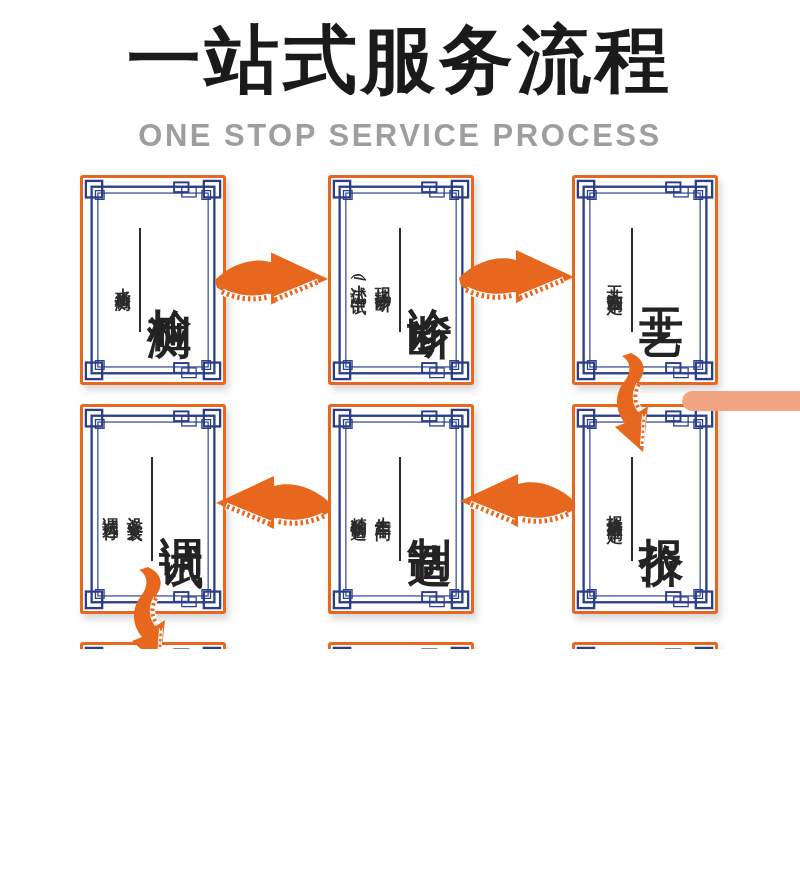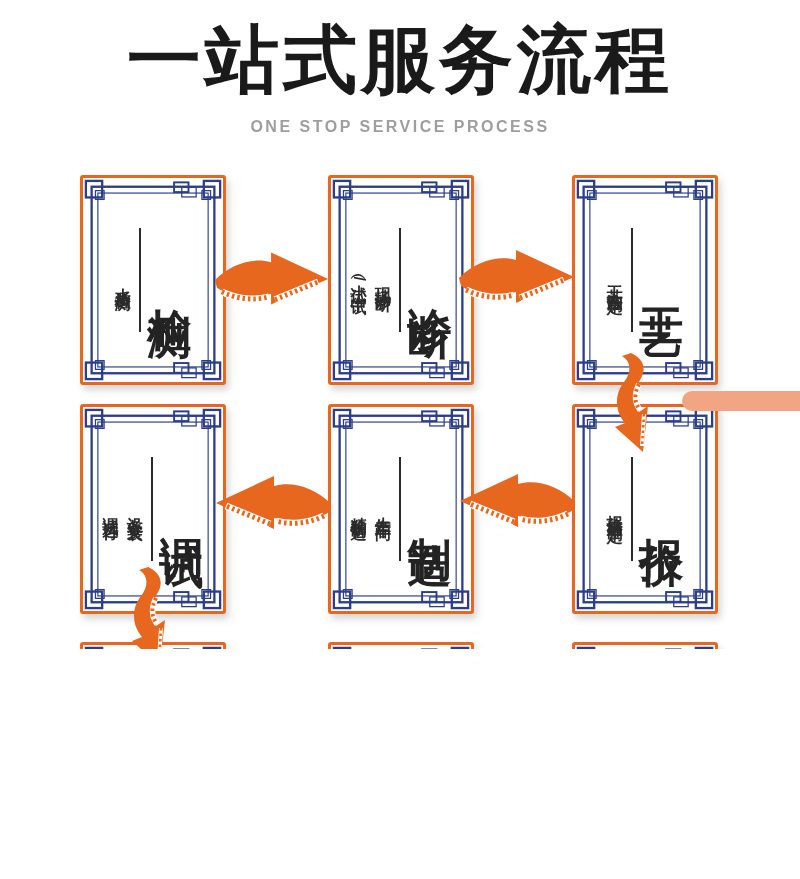--- a/index.html
+++ b/index.html
@@ -9,21 +9,21 @@
     background:#ffffff; overflow:hidden;
     font-family:"Liberation Sans", sans-serif;
   }
   .title {
     position:absolute; top:16px; left:0; width:100%;
     text-align:center; font-size:74px; font-weight:900;
     letter-spacing:4px; color:#1a1a1a; line-height:1.2;
   }
   .subtitle {
     position:absolute; top:118px; left:0; width:100%;
-    text-align:center; font-size:16px; font-weight:700;
+    text-align:center; font-size:31px; font-weight:700;
     letter-spacing:2.5px; color:#9e9e9e;
   }
   .card {
     position:absolute; width:146px; height:210px;
     background:#ffffff; border:3px solid #e8671e; border-radius:3px;
     box-shadow:3px 5px 7px rgba(110,110,110,0.28);
     z-index:1;
   }
   .frame {
     position:absolute; left:0; top:0; width:100%; height:100%;

